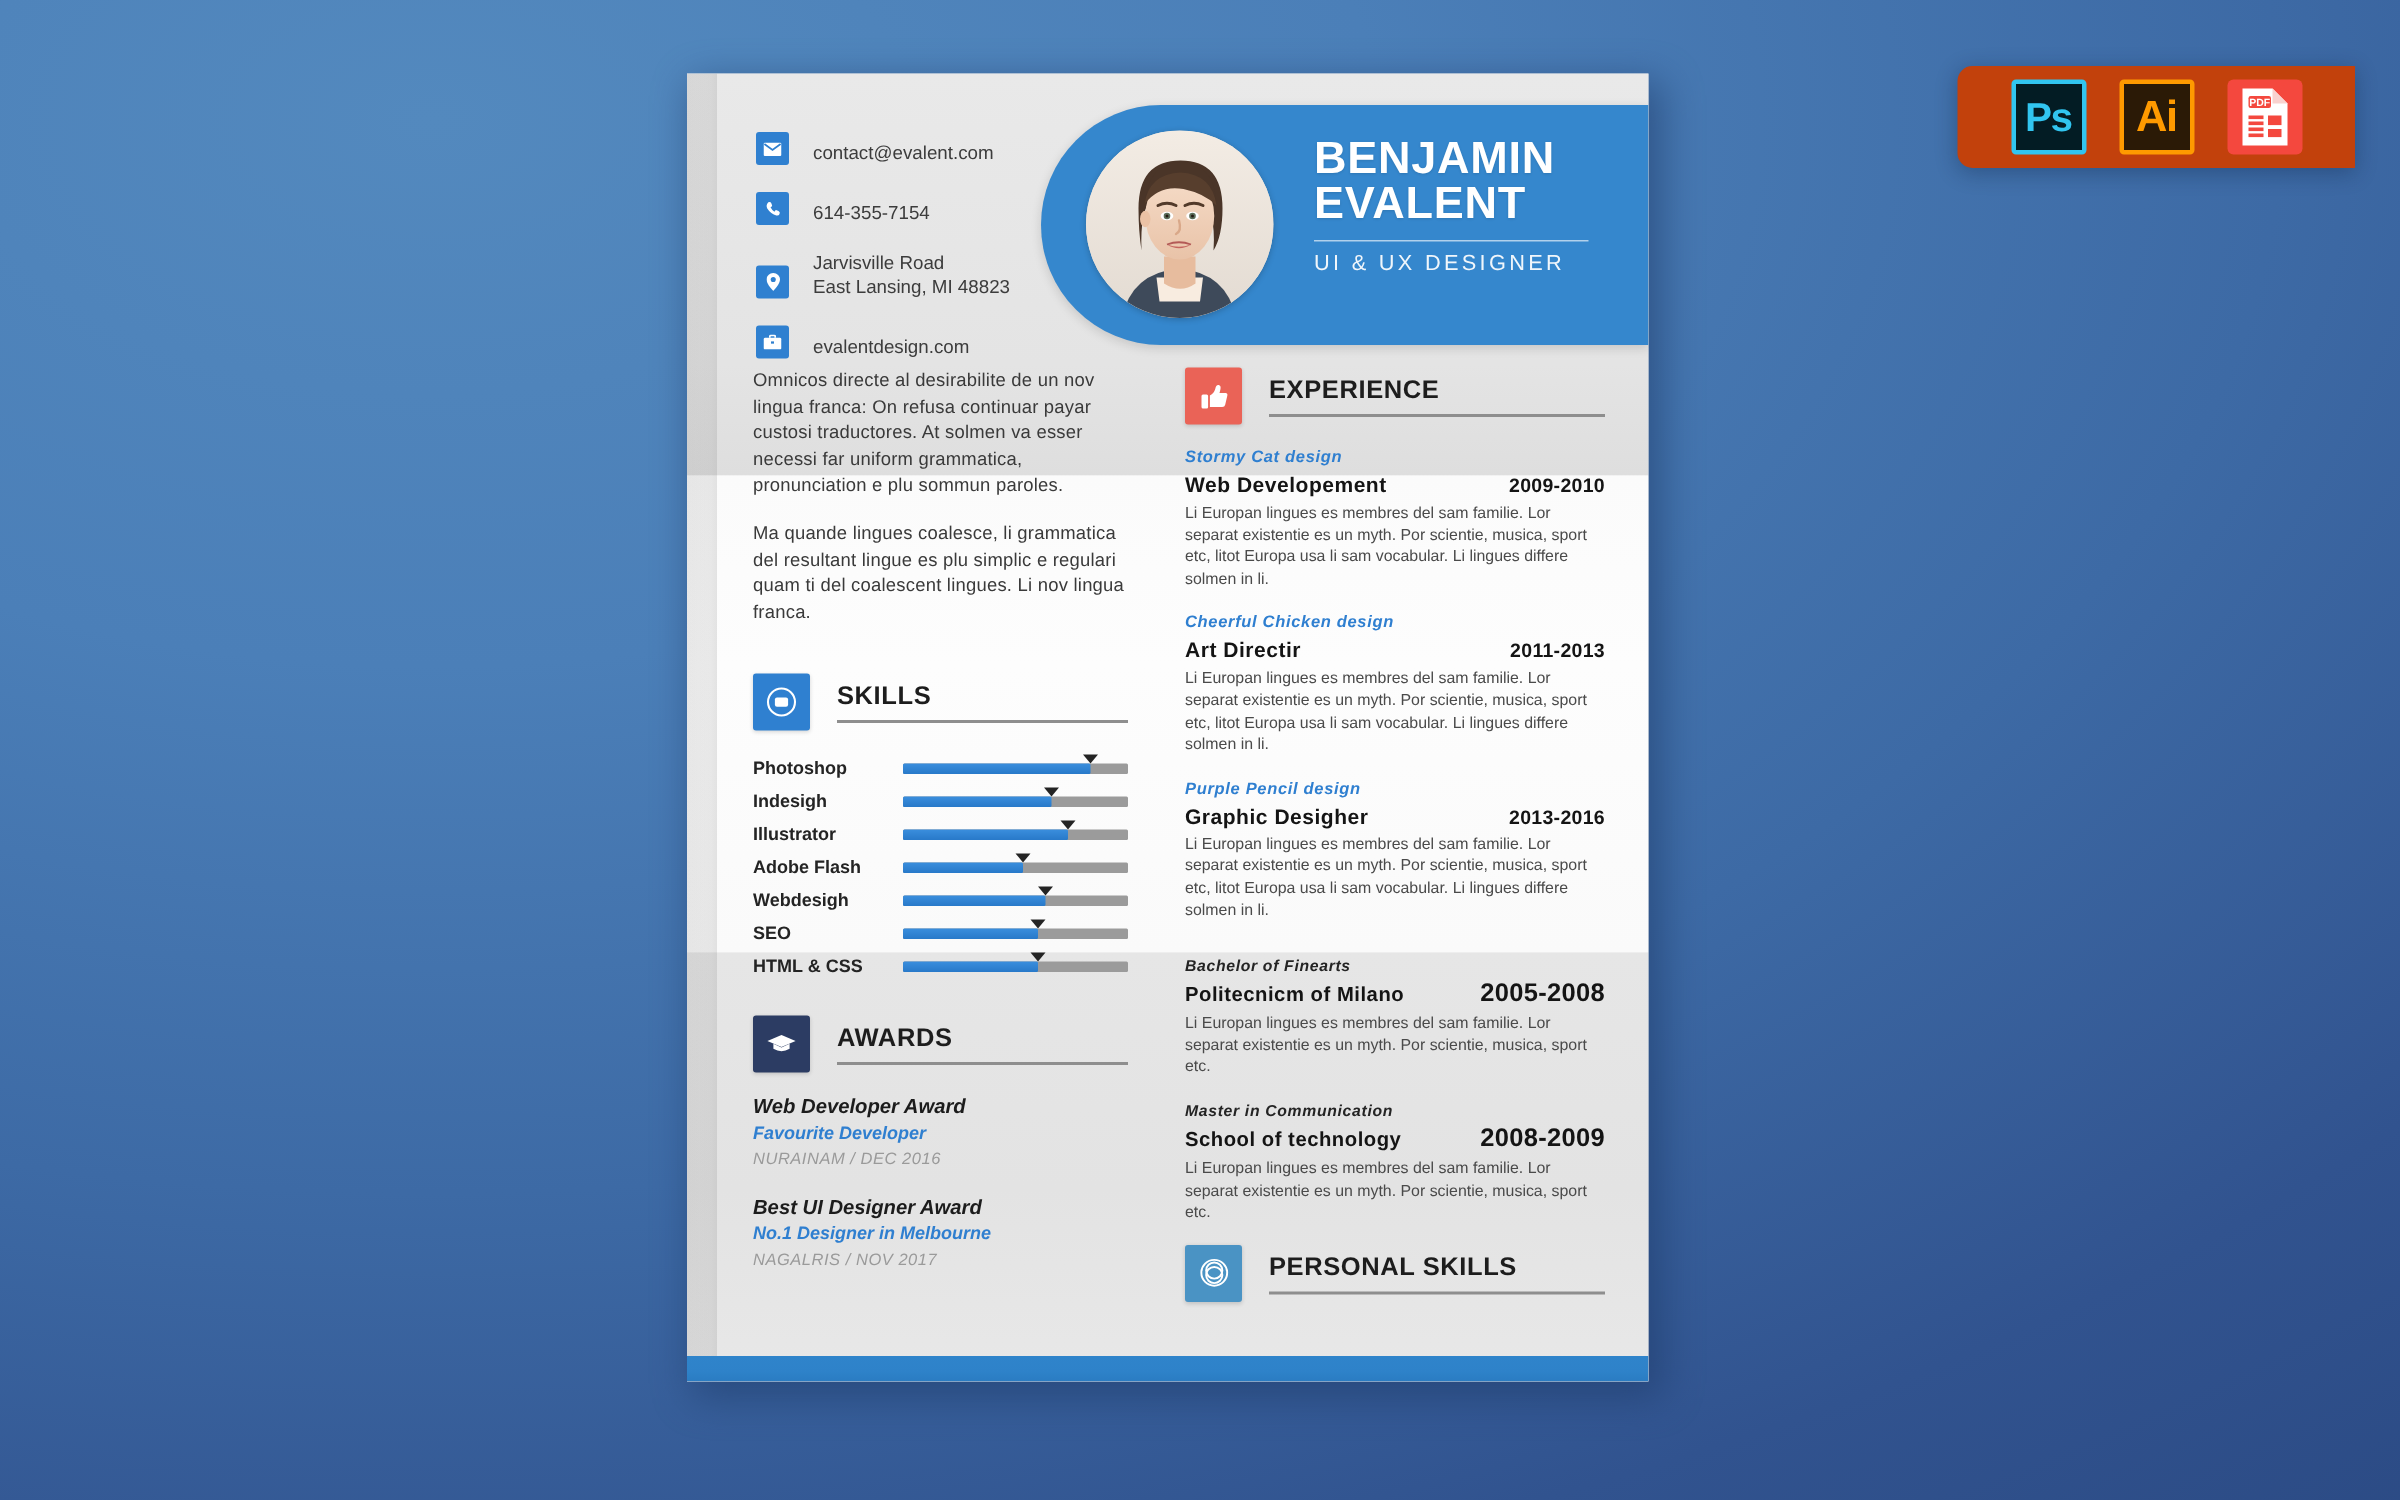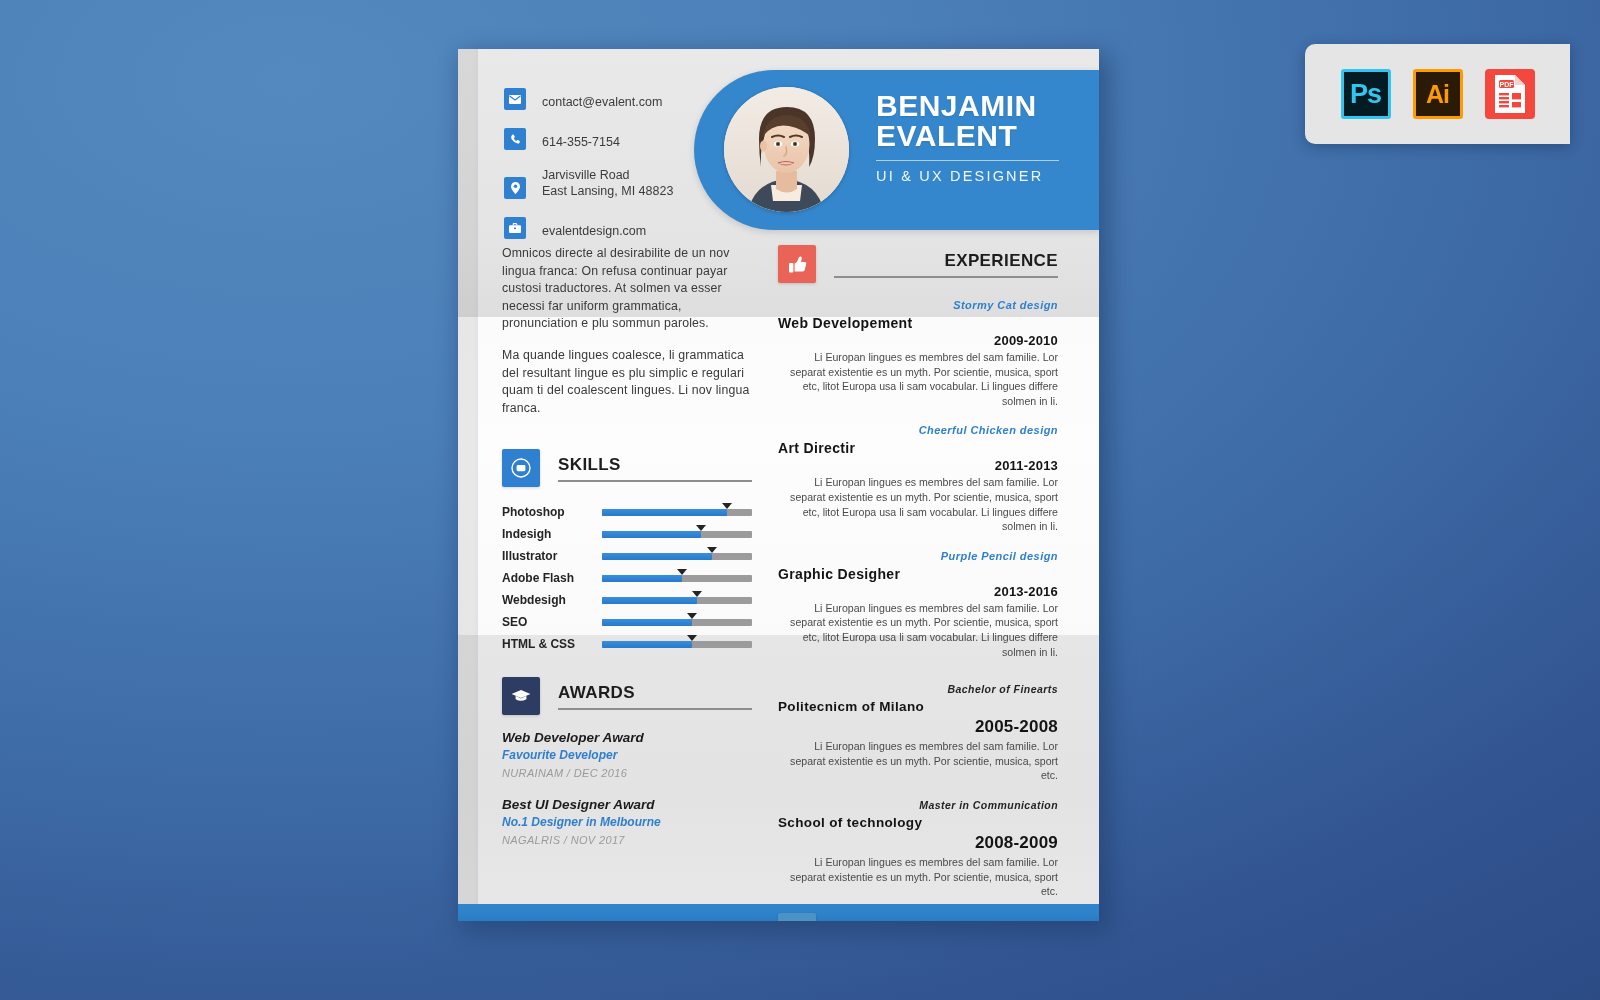--- a/index.html
+++ b/index.html
@@ -8,33 +8,33 @@
     font-family:"Liberation Sans", sans-serif;
   }
   body {
     background:
       radial-gradient(ellipse 140% 130% at 18% 8%, #5389be 0%, #4b7fb8 28%, #3d6aa5 55%, #31538f 78%, #294780 100%);
   }
 
   
   #badge-strip {
     position:absolute; left:1305px; top:44px;
-    width:265px; height:100px;
-    background:#e5e5e5;
+    width:265px; height:68px;
+    background:#c2410c;
     border-radius:10px 0 0 10px;
     box-shadow:0 3px 14px rgba(10,30,60,.33);
     display:flex; align-items:center; justify-content:center; gap:22px;
   }
   .badge { width:50px; height:50px; border-radius:3px;
            display:flex; align-items:center; justify-content:center;
            font-weight:bold; line-height:1; }
   .badge-ps { background:#031c24; border:3px solid #31c5f0; color:#31c5f0;
               font-size:27px; letter-spacing:-1px; }
   .badge-ai { background:#2b1a06; border:3px solid #ff9a00; color:#ff9a00;
-              font-size:25px; letter-spacing:-1px;align-items:center; }
+              font-size:29px; letter-spacing:-1px;align-items:center; }
   .badge-pdf { background:#f4483e; border-radius:4px; position:relative; }
   .badge-pdf svg { display:block; }
 
   
   #page-shadow {
     position:absolute; left:455px; top:46px; width:648px; height:878px;
     background:#1d3a68; filter:blur(13px); opacity:.55; border-radius:3px;
     transform:translate(6px,8px);
   }
   #paper {
@@ -86,21 +86,21 @@
   .c-icon {
     width:22px; height:22px; background:#2f80d0; border-radius:2px;
     flex:0 0 22px; display:flex; align-items:center; justify-content:center;
     margin-right:16px; margin-top:1px;
   }
   .c-icon svg { display:block; }
   .c-text { font-size:12.5px; color:#3c3c3c; line-height:16px; }
 
   
   #col-left  { position:absolute; left:44px; top:196px; width:250px; }
-  #col-right { position:absolute; left:320px; top:196px; width:280px;text-align:right; }
+  #col-right { position:absolute; left:332px; top:196px; width:280px; }
 
   
   .sec { margin-bottom:4px; }
   .sec-head { display:flex; align-items:center; margin-bottom:14px; }
   .sec-icon {
     width:38px; height:38px; border-radius:2px; flex:0 0 38px;
     display:flex; align-items:center; justify-content:center;
     box-shadow:0 1px 3px rgba(0,0,0,.16);
   }
   .sec-icon svg { display:block; }
@@ -144,21 +144,21 @@
 
   
   .award { margin-bottom:14px; }
   .award-title { font-size:13.5px; font-weight:bold; font-style:italic; color:#1c1c1c; line-height:18px; }
   .award-sub   { font-size:12px; font-weight:bold; font-style:italic; color:#2f7fd0; line-height:17px; }
   .award-meta  { font-size:11px; font-style:italic; color:#9a9a9a; line-height:18px; letter-spacing:.35px; }
 
   
   .entry { margin-bottom:14px; }
   .entry-org { font-size:11px; font-weight:bold; font-style:italic; color:#2f7fd0; letter-spacing:.45px; line-height:16px; }
-  .entry-line { display:flex; align-items:baseline;flex-direction:column; }
+  .entry-line { display:flex; align-items:baseline; }
   .entry-role { font-size:14px; font-weight:bold; color:#141414; letter-spacing:.35px; line-height:20px; }
   .entry-years { margin-left:auto; font-size:13px; font-weight:bold; color:#141414; letter-spacing:.2px; }
   .entry-line .spacer { flex:1 1 auto; min-width:14px; }
   .entry-desc { font-size:10.6px; line-height:14.6px; color:#4a4a4a; margin-top:2px; }
   .entry-edu .entry-org { font-style:italic; color:#242424; font-size:10.5px; font-weight:bold; }
   .entry-edu .entry-years { font-size:17px; }
   .entry-edu .entry-role { font-size:13.5px; }
 </style>
 </head>
 <body>

